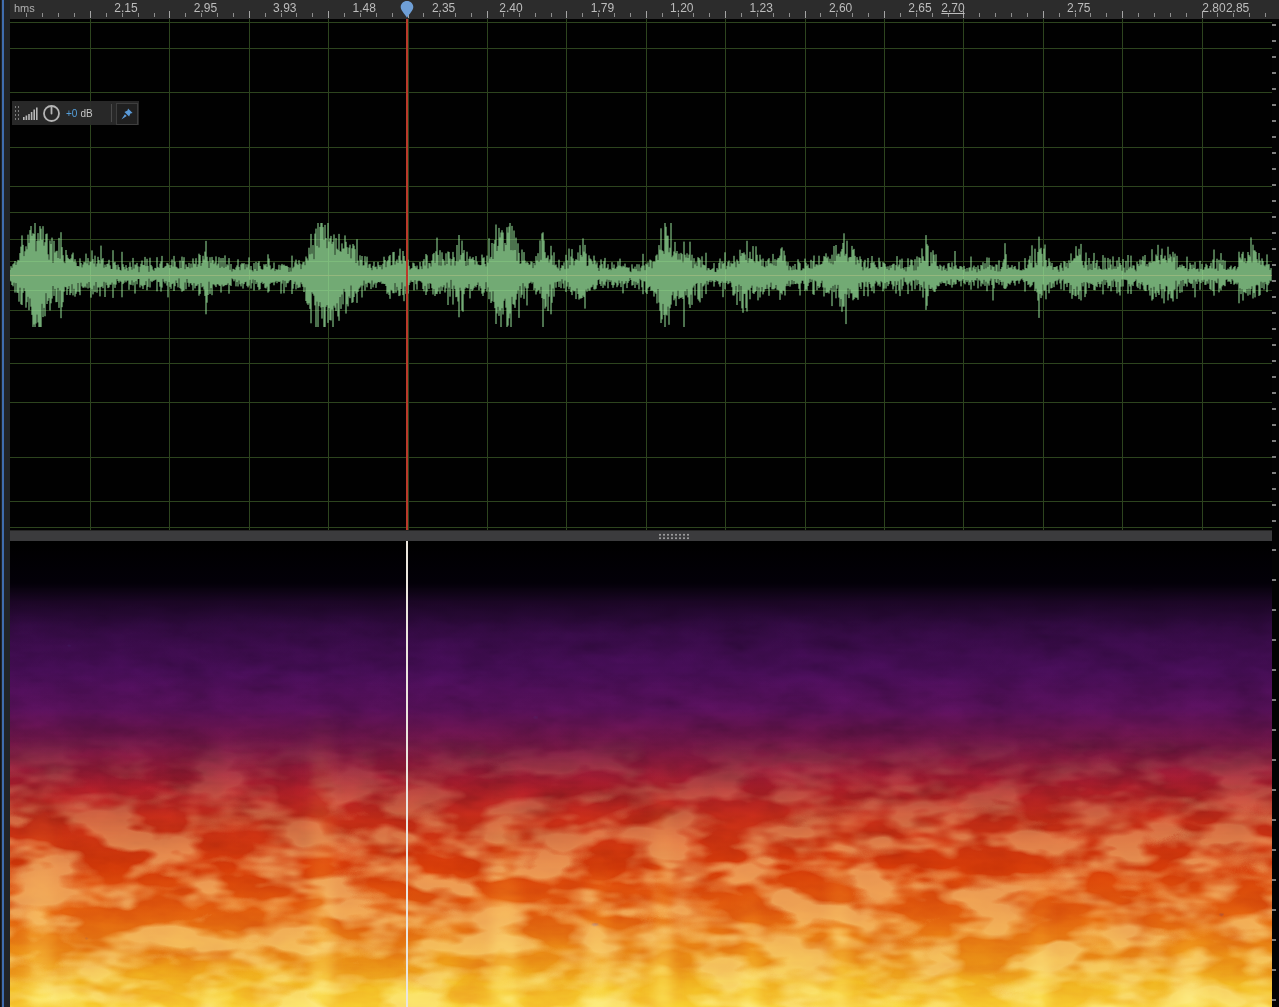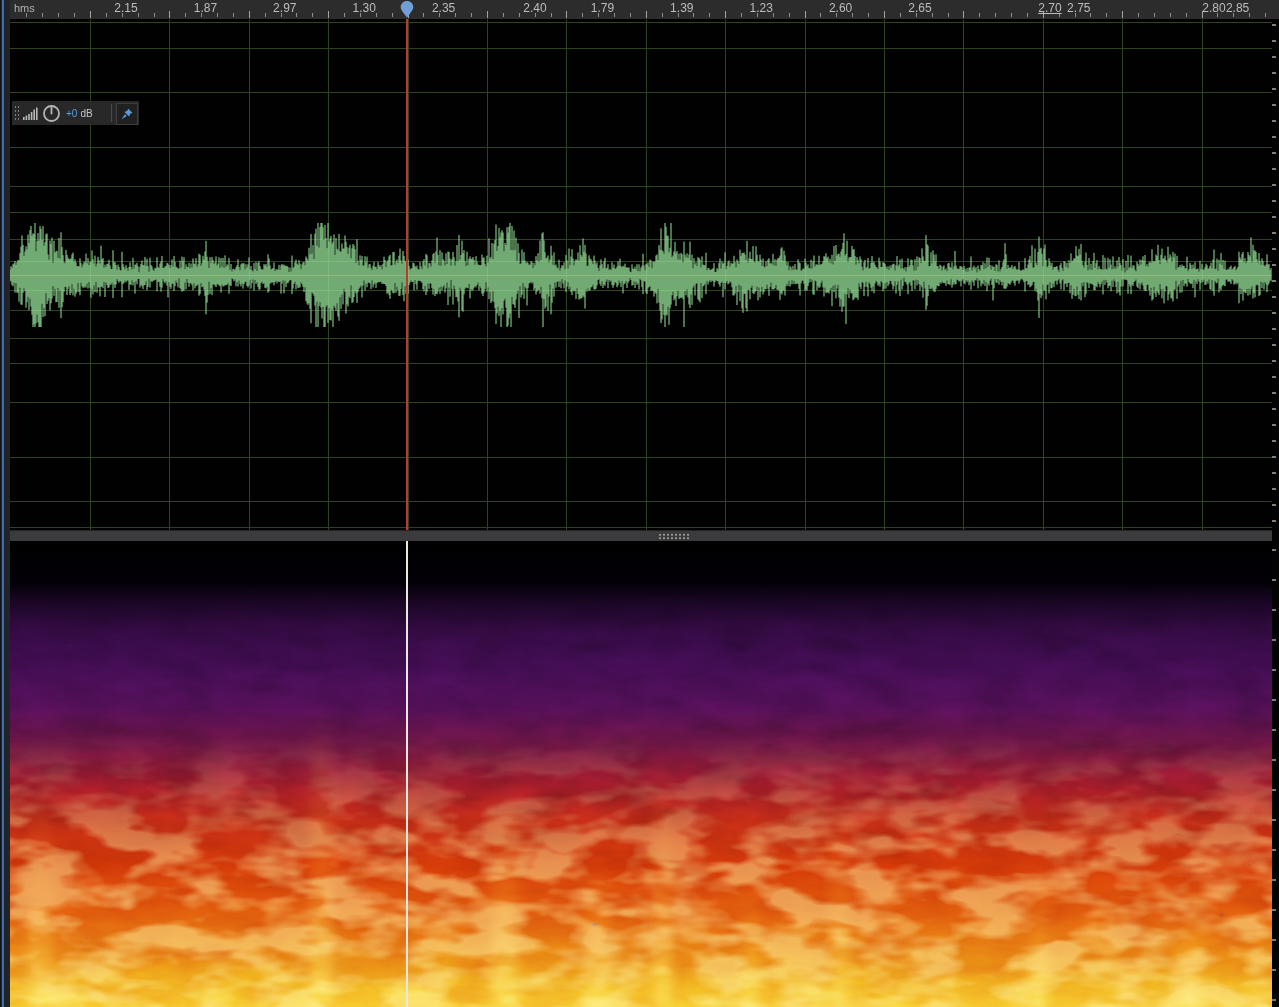--- a/index.html
+++ b/index.html
@@ -163,31 +163,31 @@
         <div class="tick minor" style="left: 1128.08px;"></div>
         <div class="tick minor" style="left: 1143.96px;"></div>
         <div class="tick minor" style="left: 1159.84px;"></div>
         <div class="tick minor" style="left: 1175.72px;"></div>
         <div class="tick major" style="left: 1191.6px;"></div>
         <div class="tick minor" style="left: 1207.48px;"></div>
         <div class="tick minor" style="left: 1223.36px;"></div>
         <div class="tick minor" style="left: 1239.24px;"></div>
         <div class="tick minor" style="left: 1255.12px;"></div>
         <span class="ruler-label" style="left: 80px;">2.15</span>
-        <span class="ruler-label" style="left: 159.4px;">1.87</span>
-        <span class="ruler-label" style="left: 238.8px;">2.97</span>
-        <span class="ruler-label" style="left: 318.2px;">1.30</span>
+        <span class="ruler-label" style="left: 159.4px;">2.95</span>
+        <span class="ruler-label" style="left: 238.8px;">3.93</span>
+        <span class="ruler-label" style="left: 318.2px;">1.48</span>
         <span class="ruler-label" style="left: 397.6px;">2.35</span>
-        <span class="ruler-label" style="left: 489px;">2.40</span>
+        <span class="ruler-label" style="left: 465px;">2.40</span>
         <span class="ruler-label" style="left: 556.4px;">1.79</span>
-        <span class="ruler-label" style="left: 635.8px;">1.39</span>
+        <span class="ruler-label" style="left: 635.8px;">1.20</span>
         <span class="ruler-label" style="left: 715.2px;">1.23</span>
         <span class="ruler-label" style="left: 794.6px;">2.60</span>
         <span class="ruler-label" style="left: 874px;">2.65</span>
-        <span class="ruler-label" style="left: 1004px; text-decoration: underline;">2.70</span>
+        <span class="ruler-label" style="left: 907px; text-decoration: underline;">2.70</span>
         <span class="ruler-label" style="left: 1032.8px;">2.75</span>
         <span class="ruler-label" style="left: 1168px;">2.80</span>
         <span class="ruler-label" style="left: 1191.6px;">2.85</span>
         <span class="ruler-label" style="left: 1271px;">2.90</span>
       </div>
     <svg class="ph-marker" id="ph-marker" viewBox="0 0 14 17" style="left: 390px;">
       <path d="M7 0 C10.6 0 13.3 2.7 13.3 6.1 C13.3 9.6 9.5 12.6 7 16.8 C4.5 12.6 0.7 9.6 0.7 6.1 C0.7 2.7 3.4 0 7 0 Z" fill="#6f9fd6"></path>
     </svg>
   </div>
 

